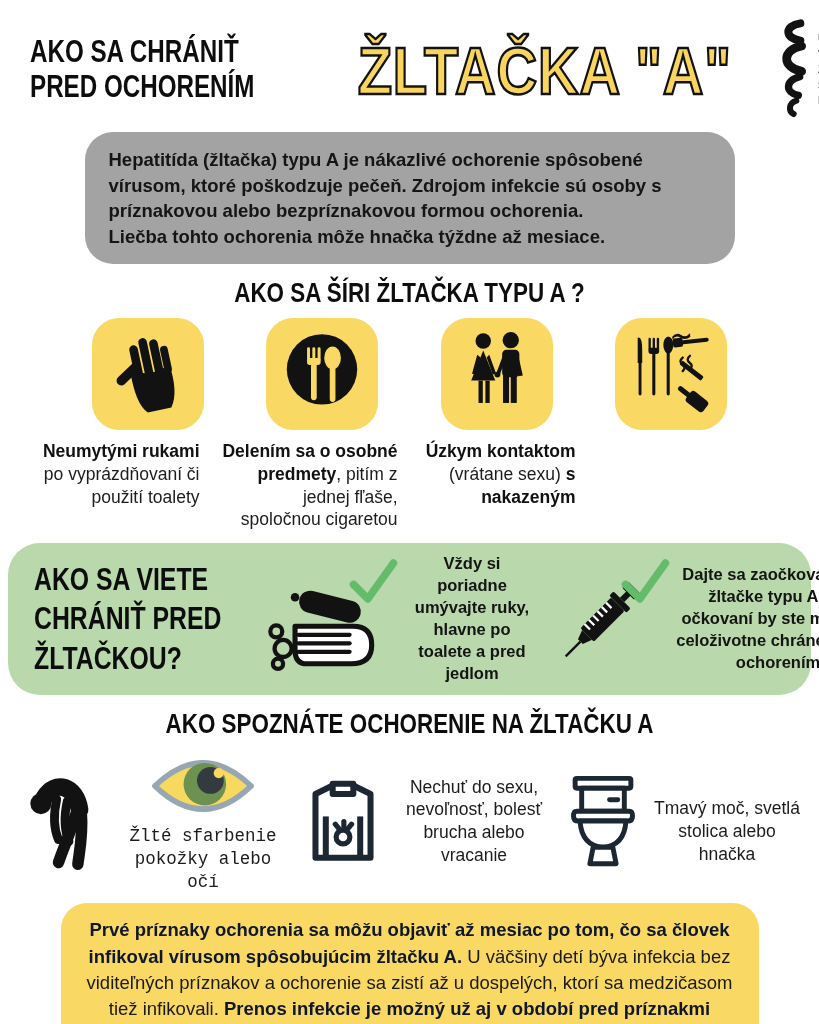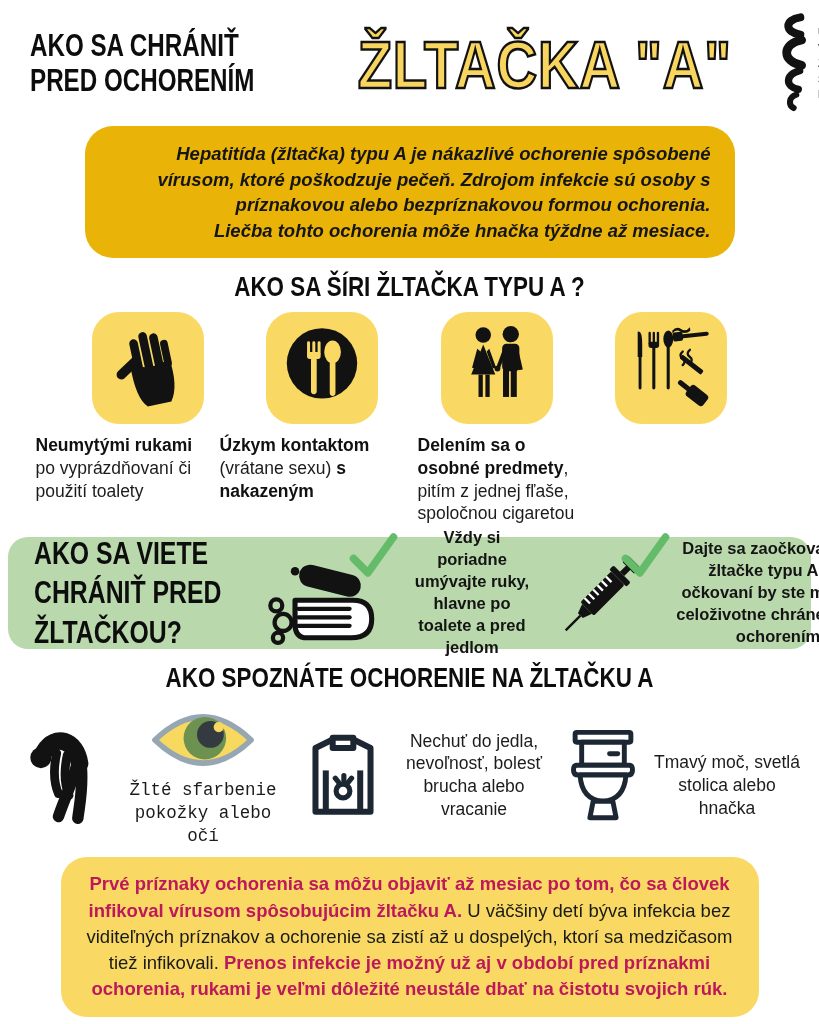--- a/index.html
+++ b/index.html
@@ -1,48 +1,48 @@
 <!DOCTYPE html>
 <html><head>
 <meta charset="utf-8">
 <style>
   html,body {margin:0; padding:0; background:#ffffff;}
   .page {
     width:819px; height:1024px; background:#ffffff; overflow:hidden; position:relative;
     font-family:"Liberation Sans", sans-serif; color:#111; -webkit-font-smoothing:antialiased;
   }
   
-  .header {display:flex; align-items:center; padding:10px 12px 0 30px; gap:4px;}
+  .header {display:flex; align-items:center; padding:16px 12px 0 30px; gap:4px;}
   .header-left {flex:none;}
   .header-left .cond {display:inline-block; transform:scaleX(.78); transform-origin:left center;
     font-size:31px; font-weight:800; line-height:1.12; white-space:nowrap; color:#0d0d0d;}
   .main-title {flex:1; text-align:center; white-space:nowrap;
     font-size:67px; font-weight:800; letter-spacing:1px; color:#F8D55E;
     -webkit-text-stroke:2.6px #121212; transform:scaleX(.84); transform-origin:center;}
   .logo {flex:none; display:flex; align-items:center; gap:7px; width:192px;}
   .logo-text {font-size:11.5px; font-weight:700; line-height:1.35; letter-spacing:.3px; color:#1a1a1a;}
   .logo-text span {display:block;}
   
-  .intro {width:650px; margin:8px auto 0; background:#eab308; border-radius:28px;
-    padding:15px 24px; box-sizing:border-box; text-align:right;
-    font-weight:700; font-size:18.5px; line-height:1.38; color:#151515;font-style:italic;}
+  .intro {width:650px; margin:8px auto 0; background:#a3a3a3; border-radius:28px;
+    padding:15px 24px; box-sizing:border-box; text-align:left;
+    font-weight:700; font-size:18.5px; line-height:1.38; color:#151515;}
   
   .sec-title {text-align:center; font-size:28px; font-weight:800; color:#0d0d0d;
     margin:13px 0 9px; transform:scaleX(.8); transform-origin:center; white-space:nowrap;}
   
   .tiles {width:636px; margin:0 auto; display:flex; justify-content:space-between;}
   .tile {width:112px; height:112px; background:#F9D963; border-radius:27px;
     display:flex; align-items:center; justify-content:center;}
   
   .captions {display:grid; grid-template-columns:164px 178px 158px 188px; gap:0 20px;
-    justify-content:center; margin-top:10px; text-align:left;
+    justify-content:center; margin-top:10px; text-align:right;
     font-size:17.5px; line-height:1.3; color:#1c1c1c;}
   .captions b {font-weight:700; color:#111;}
   
-  .green {margin:12px 8px 0; background:#B9D8AB; border-radius:20px; height:112px;
+  .green {margin:12px 8px 0; background:#B9D8AB; border-radius:32px; height:152px;
     box-sizing:border-box; padding:10px 16px 10px 26px; display:flex; align-items:center; gap:4px;}
   .green-head {width:226px; flex:none;}
   .green-head span {display:block; transform:scaleX(.8); transform-origin:left center;
     font-size:31px; font-weight:800; line-height:1.28; white-space:nowrap; color:#0d0d0d;}
   .icon-wrap {position:relative; flex:none;}
   .wash-wrap {width:140px; height:118px;}
   .wash-wrap .big {position:absolute; left:0; bottom:0;}
   .wash-wrap .check {position:absolute; top:-2px; right:4px;}
   .tip {font-weight:700; font-size:16.5px; line-height:1.33; text-align:center; color:#141414;}
   .tip1 {width:128px; flex:none;}
@@ -55,21 +55,21 @@
   .sym-label {font-size:17.5px; line-height:1.3; text-align:center; color:#1c1c1c;}
   .w-fatigue {width:90px;}
   .eye-col {width:176px; text-align:center;font-family:Liberation Mono, monospace;}
   .eye-col svg {display:block; margin:0 auto 2px;}
   .w-stomach {width:158px;}
   .w-urine {width:148px;margin-top:20px;}
   
   .bottom {width:698px; margin:10px auto 0; background:#F9D963; border-radius:26px;
     padding:14px 26px; box-sizing:border-box; text-align:center;
     font-size:18.5px; line-height:1.42; color:#1a1a1a;}
-  .bottom b {font-weight:700; color:#be185d;}
+  .bottom b {font-weight:700; color:#0f172a;}
 </style>
 </head>
 <body>
 
 <div class="page">
 
   <div class="header">
     <div class="header-left">
       <span class="cond">
         <span>AKO SA CHRÁNIŤ</span><br>
@@ -188,24 +188,24 @@
         </svg>
       </span>
     </div>
   </div>
 
   <div class="captions">
     <div>
       <b>Neumytými rukami</b><span> po vyprázdňovaní či použití toalety</span>
     </div>
     <div>
+      <b>Delením sa o osobné predmety</b><span>, pitím z jednej fľaše, spoločnou cigaretou</span>
+    </div>
+    <div>
       <b>Úzkym kontaktom</b><span> (vrátane sexu) </span><b>s nakazeným</b>
-    </div>
-    <div>
-      <b>Delením sa o osobné predmety</b><span>, pitím z jednej fľaše, spoločnou cigaretou</span>
     </div>
   </div>
 
   <div class="green">
     <div class="green-head">
       <span>AKO SA VIETE</span>
       <span>CHRÁNIŤ PRED</span>
       <span>ŽLTAČKOU?</span>
     </div>
 
@@ -308,21 +308,21 @@
           <circle cx="50" cy="76" r="8" stroke-width="6"></circle>
           <g stroke-width="6" stroke-linecap="round">
             <line x1="41" y1="61" x2="45" y2="66"></line>
             <line x1="51" y1="58" x2="51" y2="64"></line>
             <line x1="60" y1="61" x2="56" y2="66"></line>
           </g>
         </g>
       </svg>
     </span>
 
-    <div class="sym-label w-stomach">Nechuť do jedla, nevoľnosť, bolesť brucha alebo vracanie</div>
+    <div class="sym-label w-stomach">Nechuť do sexu, nevoľnosť, bolesť brucha alebo vracanie</div>
 
     <span>
       <svg width="82" height="96" viewBox="0 0 100 115" aria-hidden="true">
         <g fill="#ffffff" stroke="#1D2733" stroke-width="6" stroke-linejoin="round">
           <rect x="16" y="8" width="68" height="12" rx="2"></rect>
           <path d="M24,20 H76 V48 H24 Z"></path>
           <line x1="58" y1="34" x2="68" y2="34" stroke-linecap="round"></line>
           <path d="M18,48 Q14,48 14,54 Q14,60 20,60 H80 Q86,60 86,54 Q86,48 82,48 Z"></path>
           <path d="M22,60 Q24,90 50,92 Q76,90 78,60 Z"></path>
           <path d="M38,92 L34,112 H66 L62,92 Z"></path>

